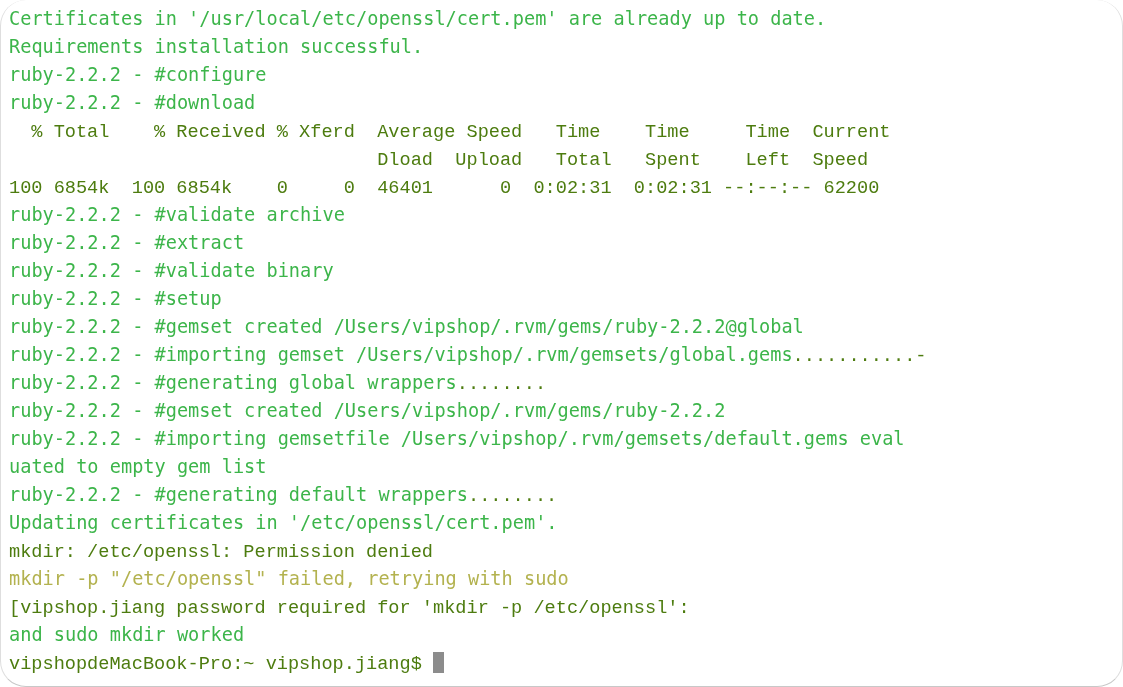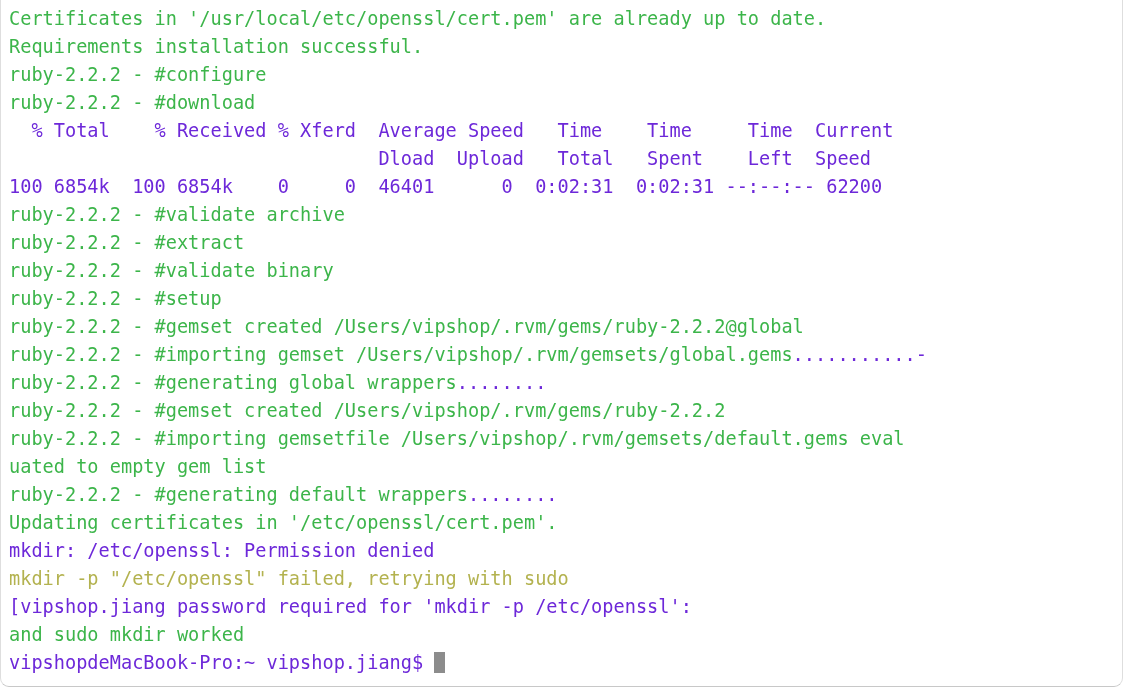--- a/index.html
+++ b/index.html
@@ -19,20 +19,21 @@
     width: 1123px;
     height: 687px;
     background: #ffffff;
     box-sizing: border-box;
     border-bottom-left-radius: 9px;
     border-bottom-right-radius: 9px;
     border-bottom: 1px solid #c8c8c8;
     border-left: 1px solid #dedede;
     border-right: 1px solid #dedede;
     overflow: hidden;
+    border-radius: 26px;
   }
 
   #screen {
     position: absolute;
     left: 8px;
     top: 5px;
     width: 1118px;
     white-space: pre;
     font-size: 18.6px;
     line-height: 28px;
@@ -41,21 +42,21 @@
     -webkit-font-smoothing: antialiased;
   }
 
   .line {
     white-space: pre;
     height: 28px;
     overflow: hidden;
   }
 
   .fg-green  { color: #3cb54a; }
-  .fg-black  { color: #6d28d9; }
+  .fg-black  { color: #4d7c0f; font-family: Liberation Mono, monospace; }
   .fg-yellow { color: #b3b24f; }
 
   .cursor {
     display: inline-block;
     width: 11px;
     height: 21px;
     background: #8c8c8c;
     vertical-align: -4px;
   }
 </style>

